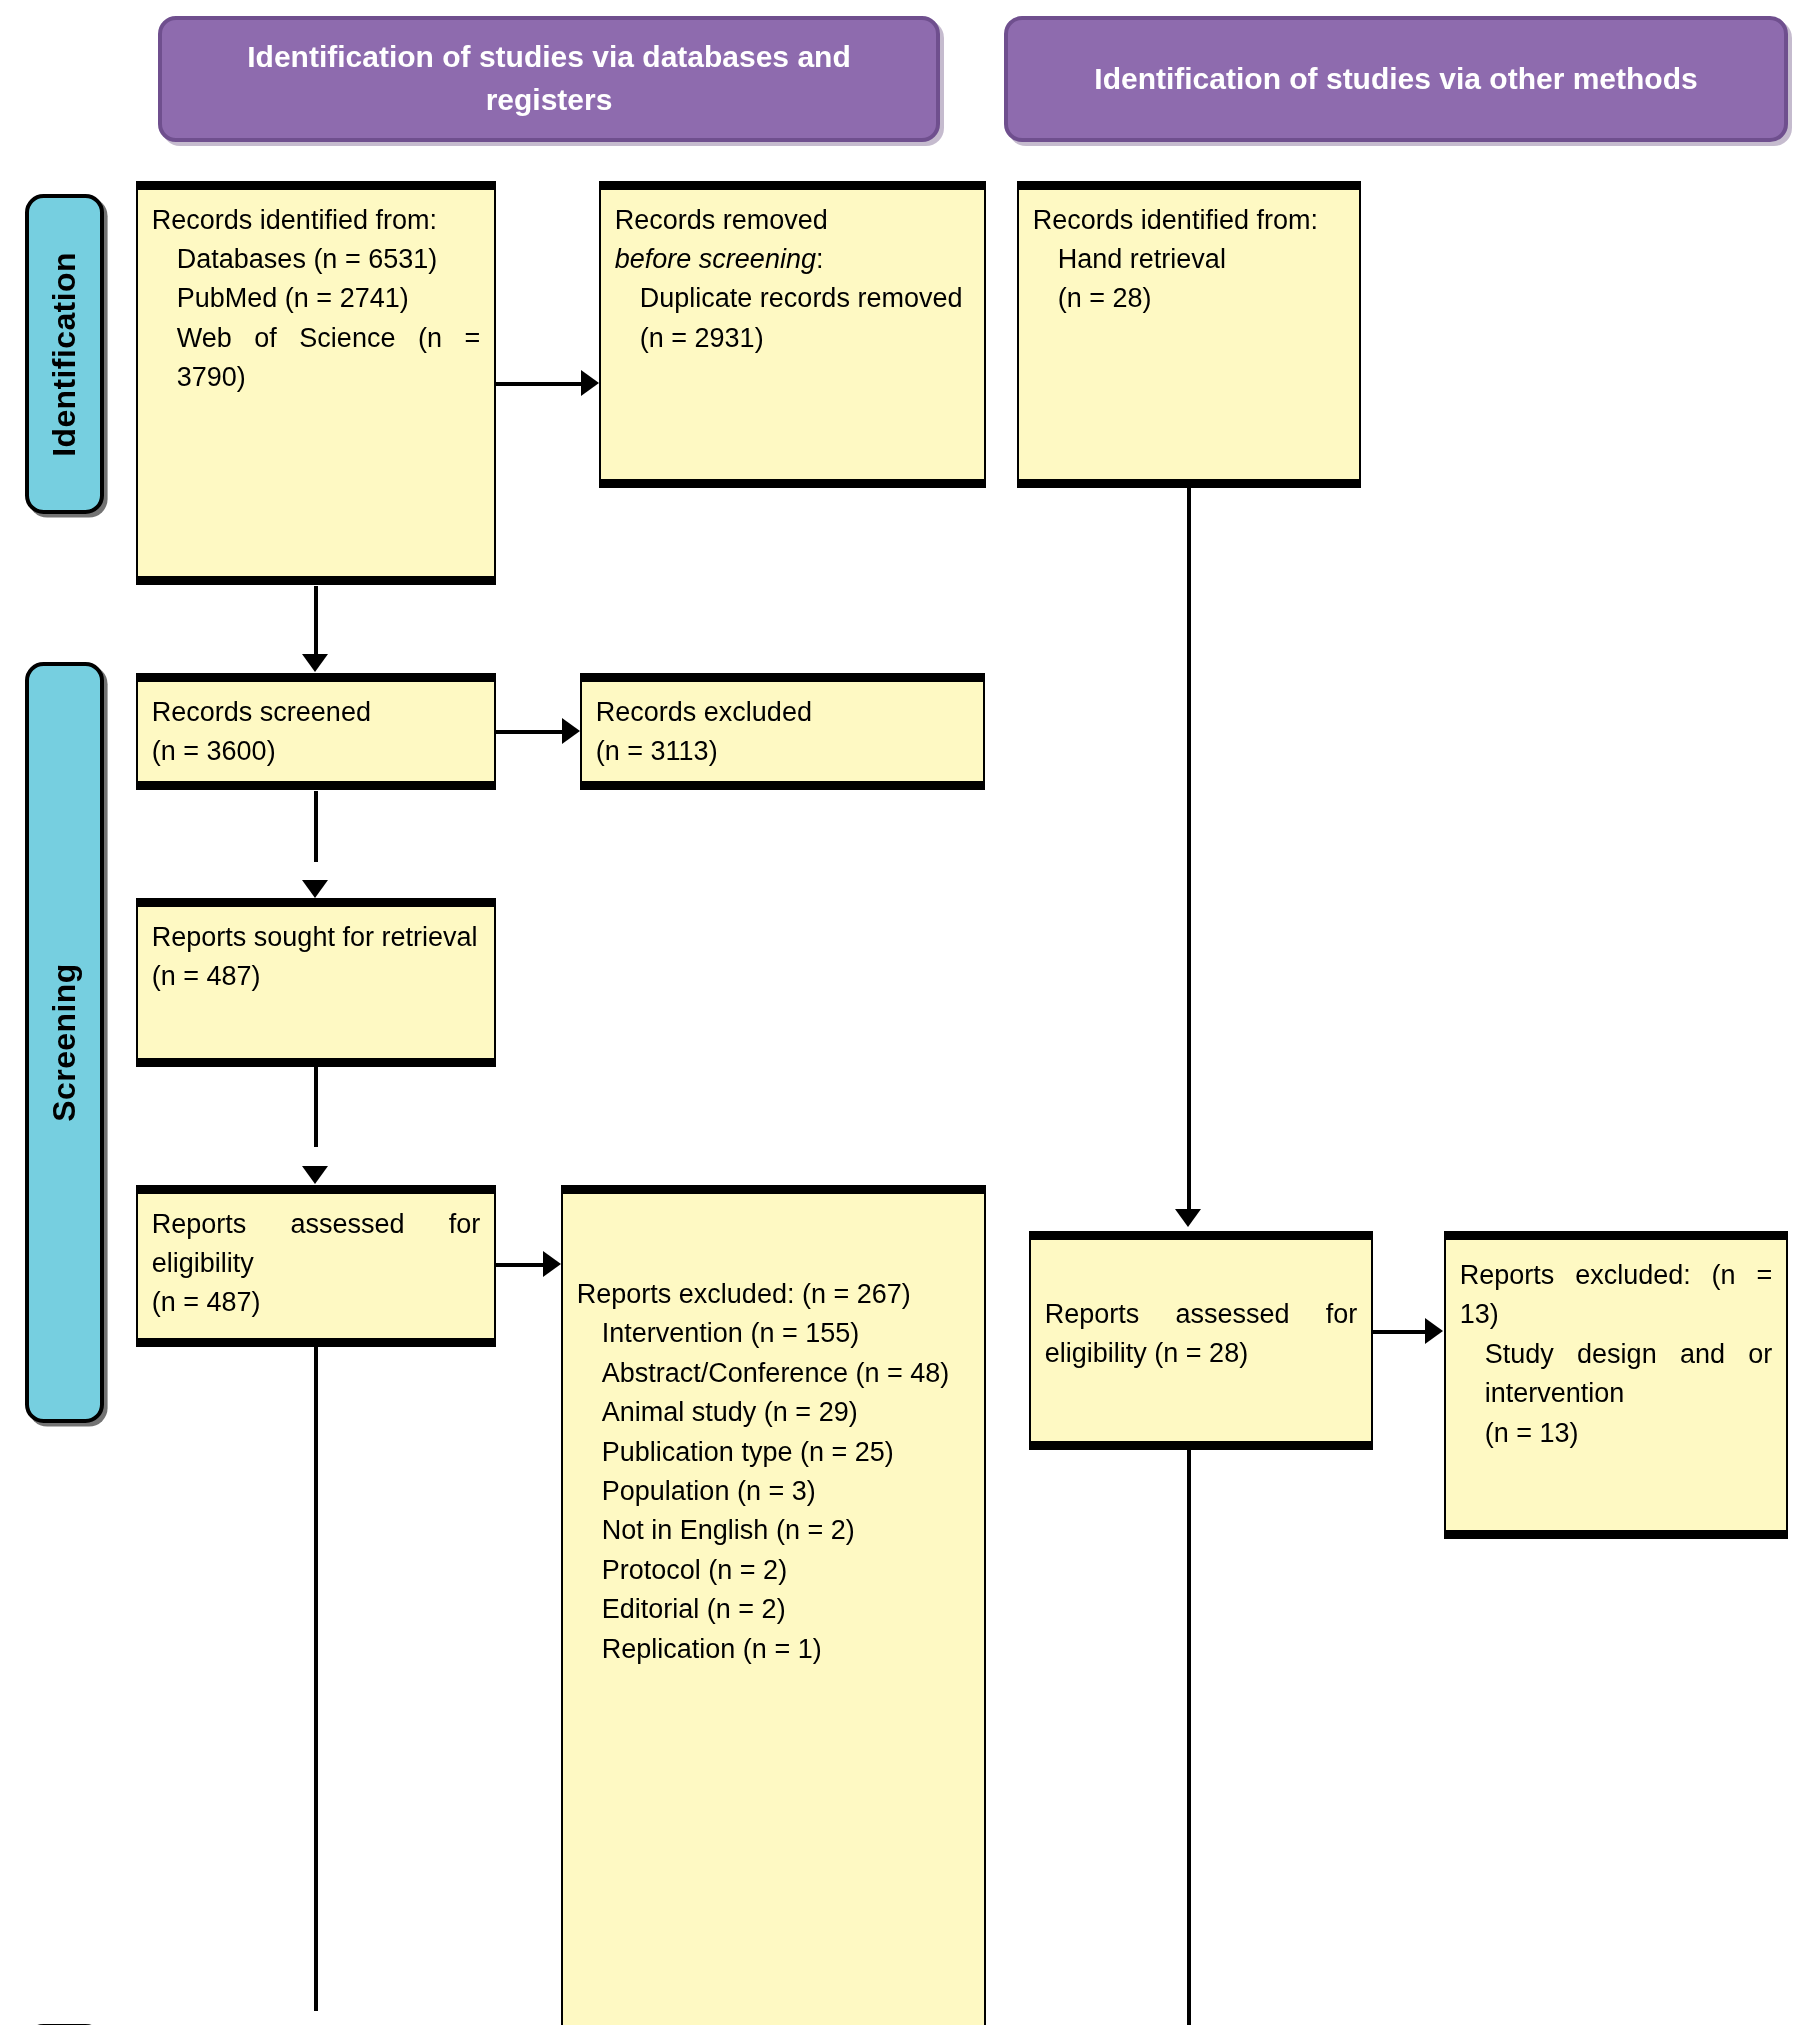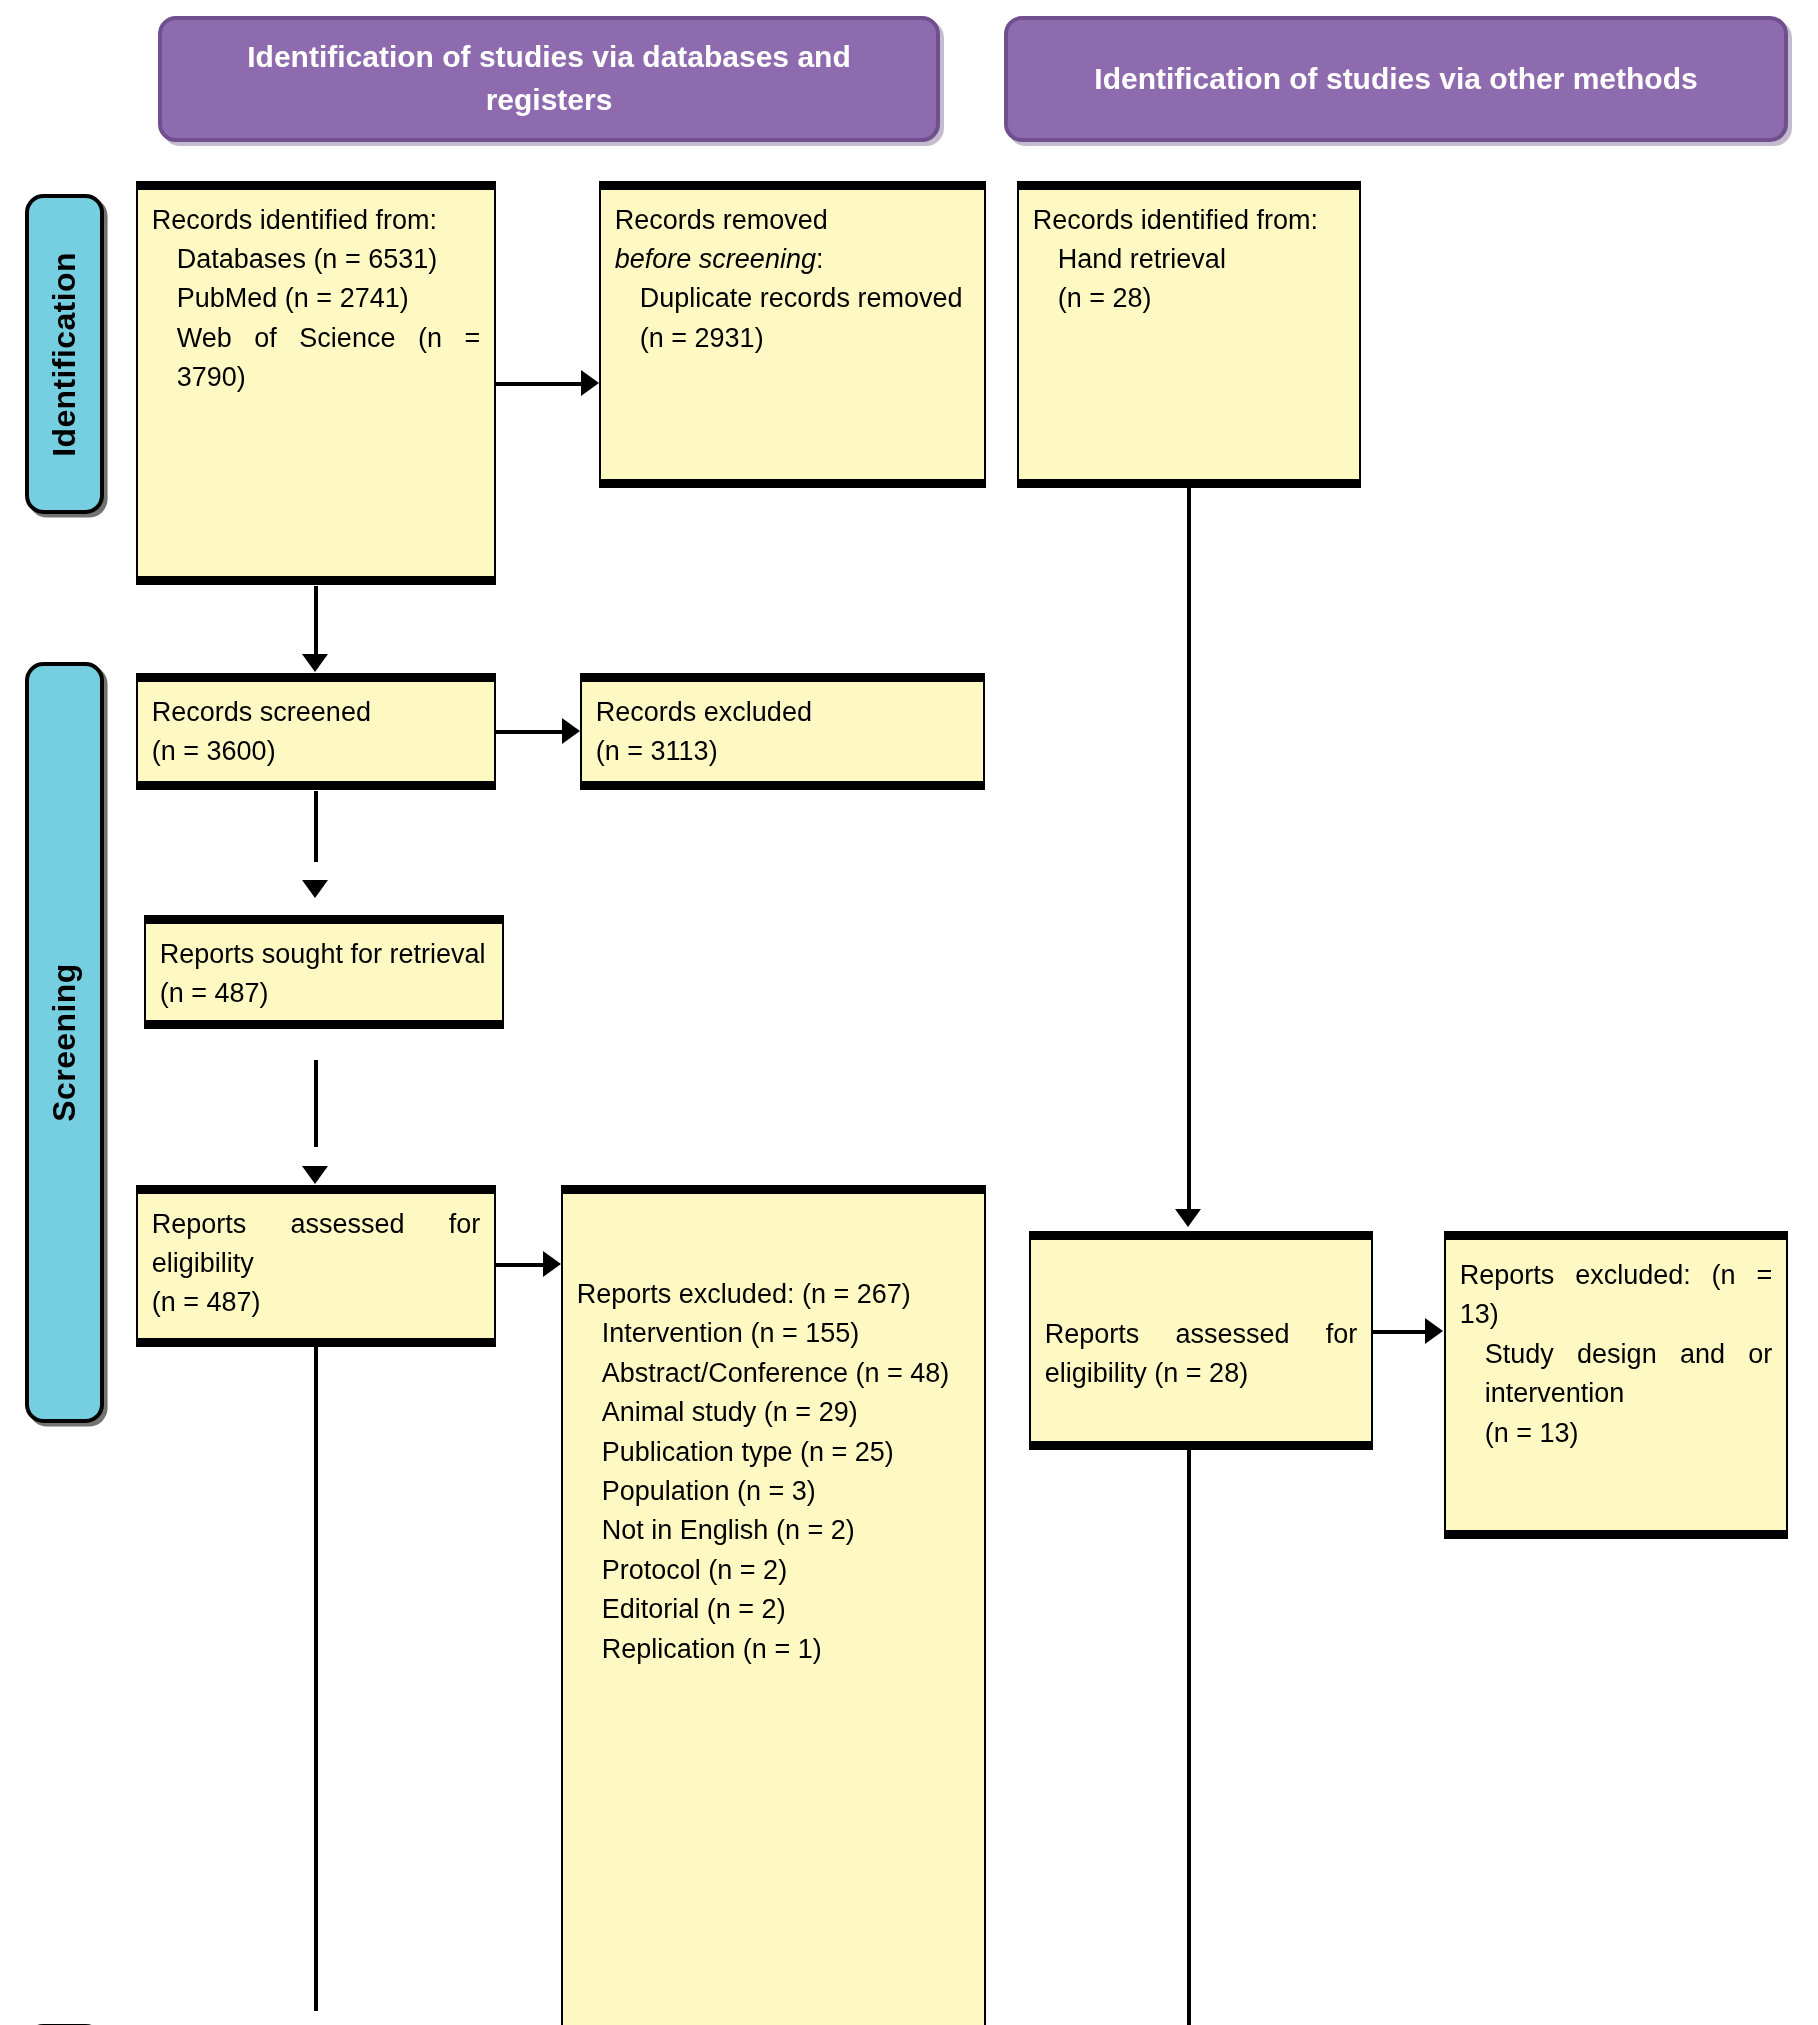--- a/index.html
+++ b/index.html
@@ -149,21 +149,21 @@
   <div class="box" style="left:136px; top:673px; width:360px; height:117px;">
     <div class="plain">Records screened</div>
     <div class="plain">(n = 3600)</div>
   </div>
 
   <div class="box" style="left:580px; top:673px; width:405px; height:117px;">
     <div class="plain">Records excluded</div>
     <div class="plain">(n = 3113)</div>
   </div>
 
-  <div class="box" style="left:144px; top:898px; width:360px; height:114px;margin-top:17px;">
+  <div class="box" style="left:136px; top:898px; width:360px; height:169px;">
     <div class="plain">Reports sought for retrieval</div>
     <div class="plain">(n = 487)</div>
   </div>
 
   <div class="box" style="left:136px; top:1185px; width:360px; height:162px;">
     <div class="just">Reports assessed for eligibility</div>
     <div class="plain">(n = 487)</div>
   </div>
 
   <div class="box" style="left:561px; top:1185px; width:425px; height:861px; padding-top:81px;">
@@ -172,21 +172,21 @@
     <div class="indent">Abstract/Conference (n = 48)</div>
     <div class="indent">Animal study (n = 29)</div>
     <div class="indent">Publication type (n = 25)</div>
     <div class="indent">Population (n = 3)</div>
     <div class="indent">Not in English (n = 2)</div>
     <div class="indent">Protocol (n = 2)</div>
     <div class="indent">Editorial (n = 2)</div>
     <div class="indent">Replication (n = 1)</div>
   </div>
 
-  <div class="box" style="left:1029px; top:1231px; width:344px; height:219px; padding-top:75px;">
+  <div class="box" style="left:1029px; top:1231px; width:344px; height:219px; padding-top:55px;">
     <div class="just">Reports assessed for eligibility (n = 28)</div>
   </div>
 
   <div class="box" style="left:1444px; top:1231px; width:344px; height:308px; padding-top:16px;">
     <div class="just">Reports excluded: (n = 13)</div>
     <div class="indent">Study design and or intervention</div>
     <div class="indent">(n = 13)</div>
   </div>
 
   <div class="hline" style="left:496px; top:382px; width:85px; height:3.6px;"></div>

